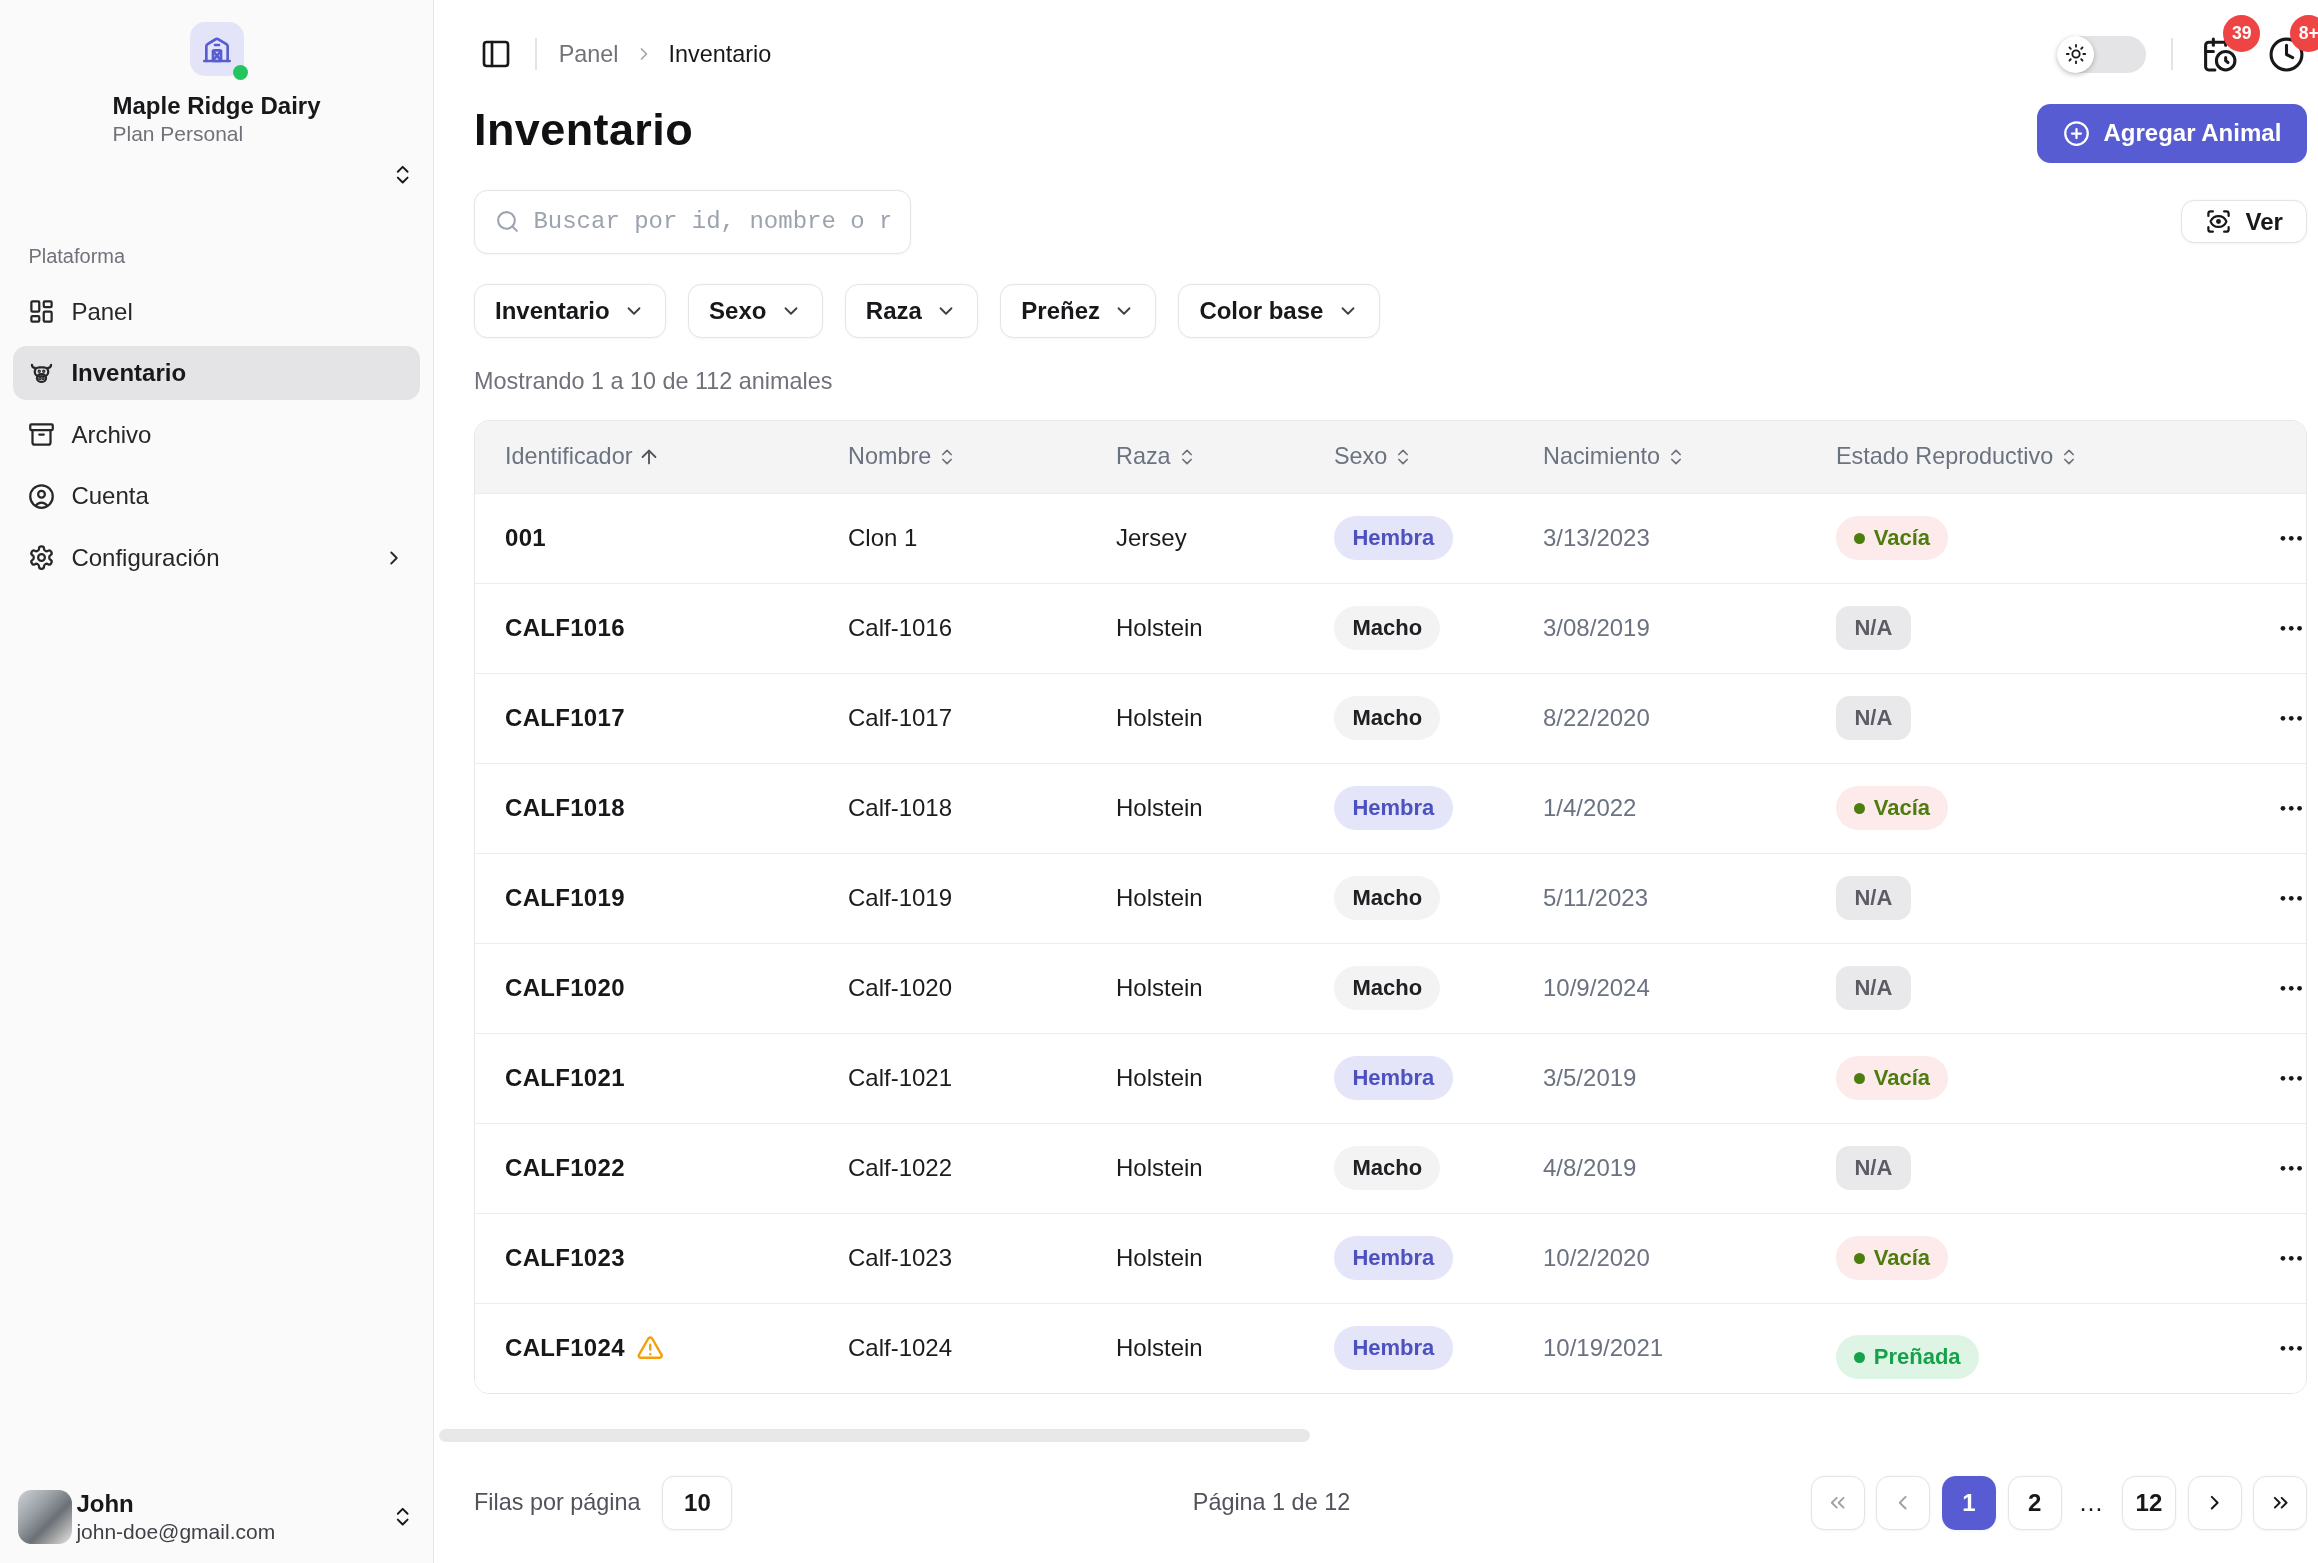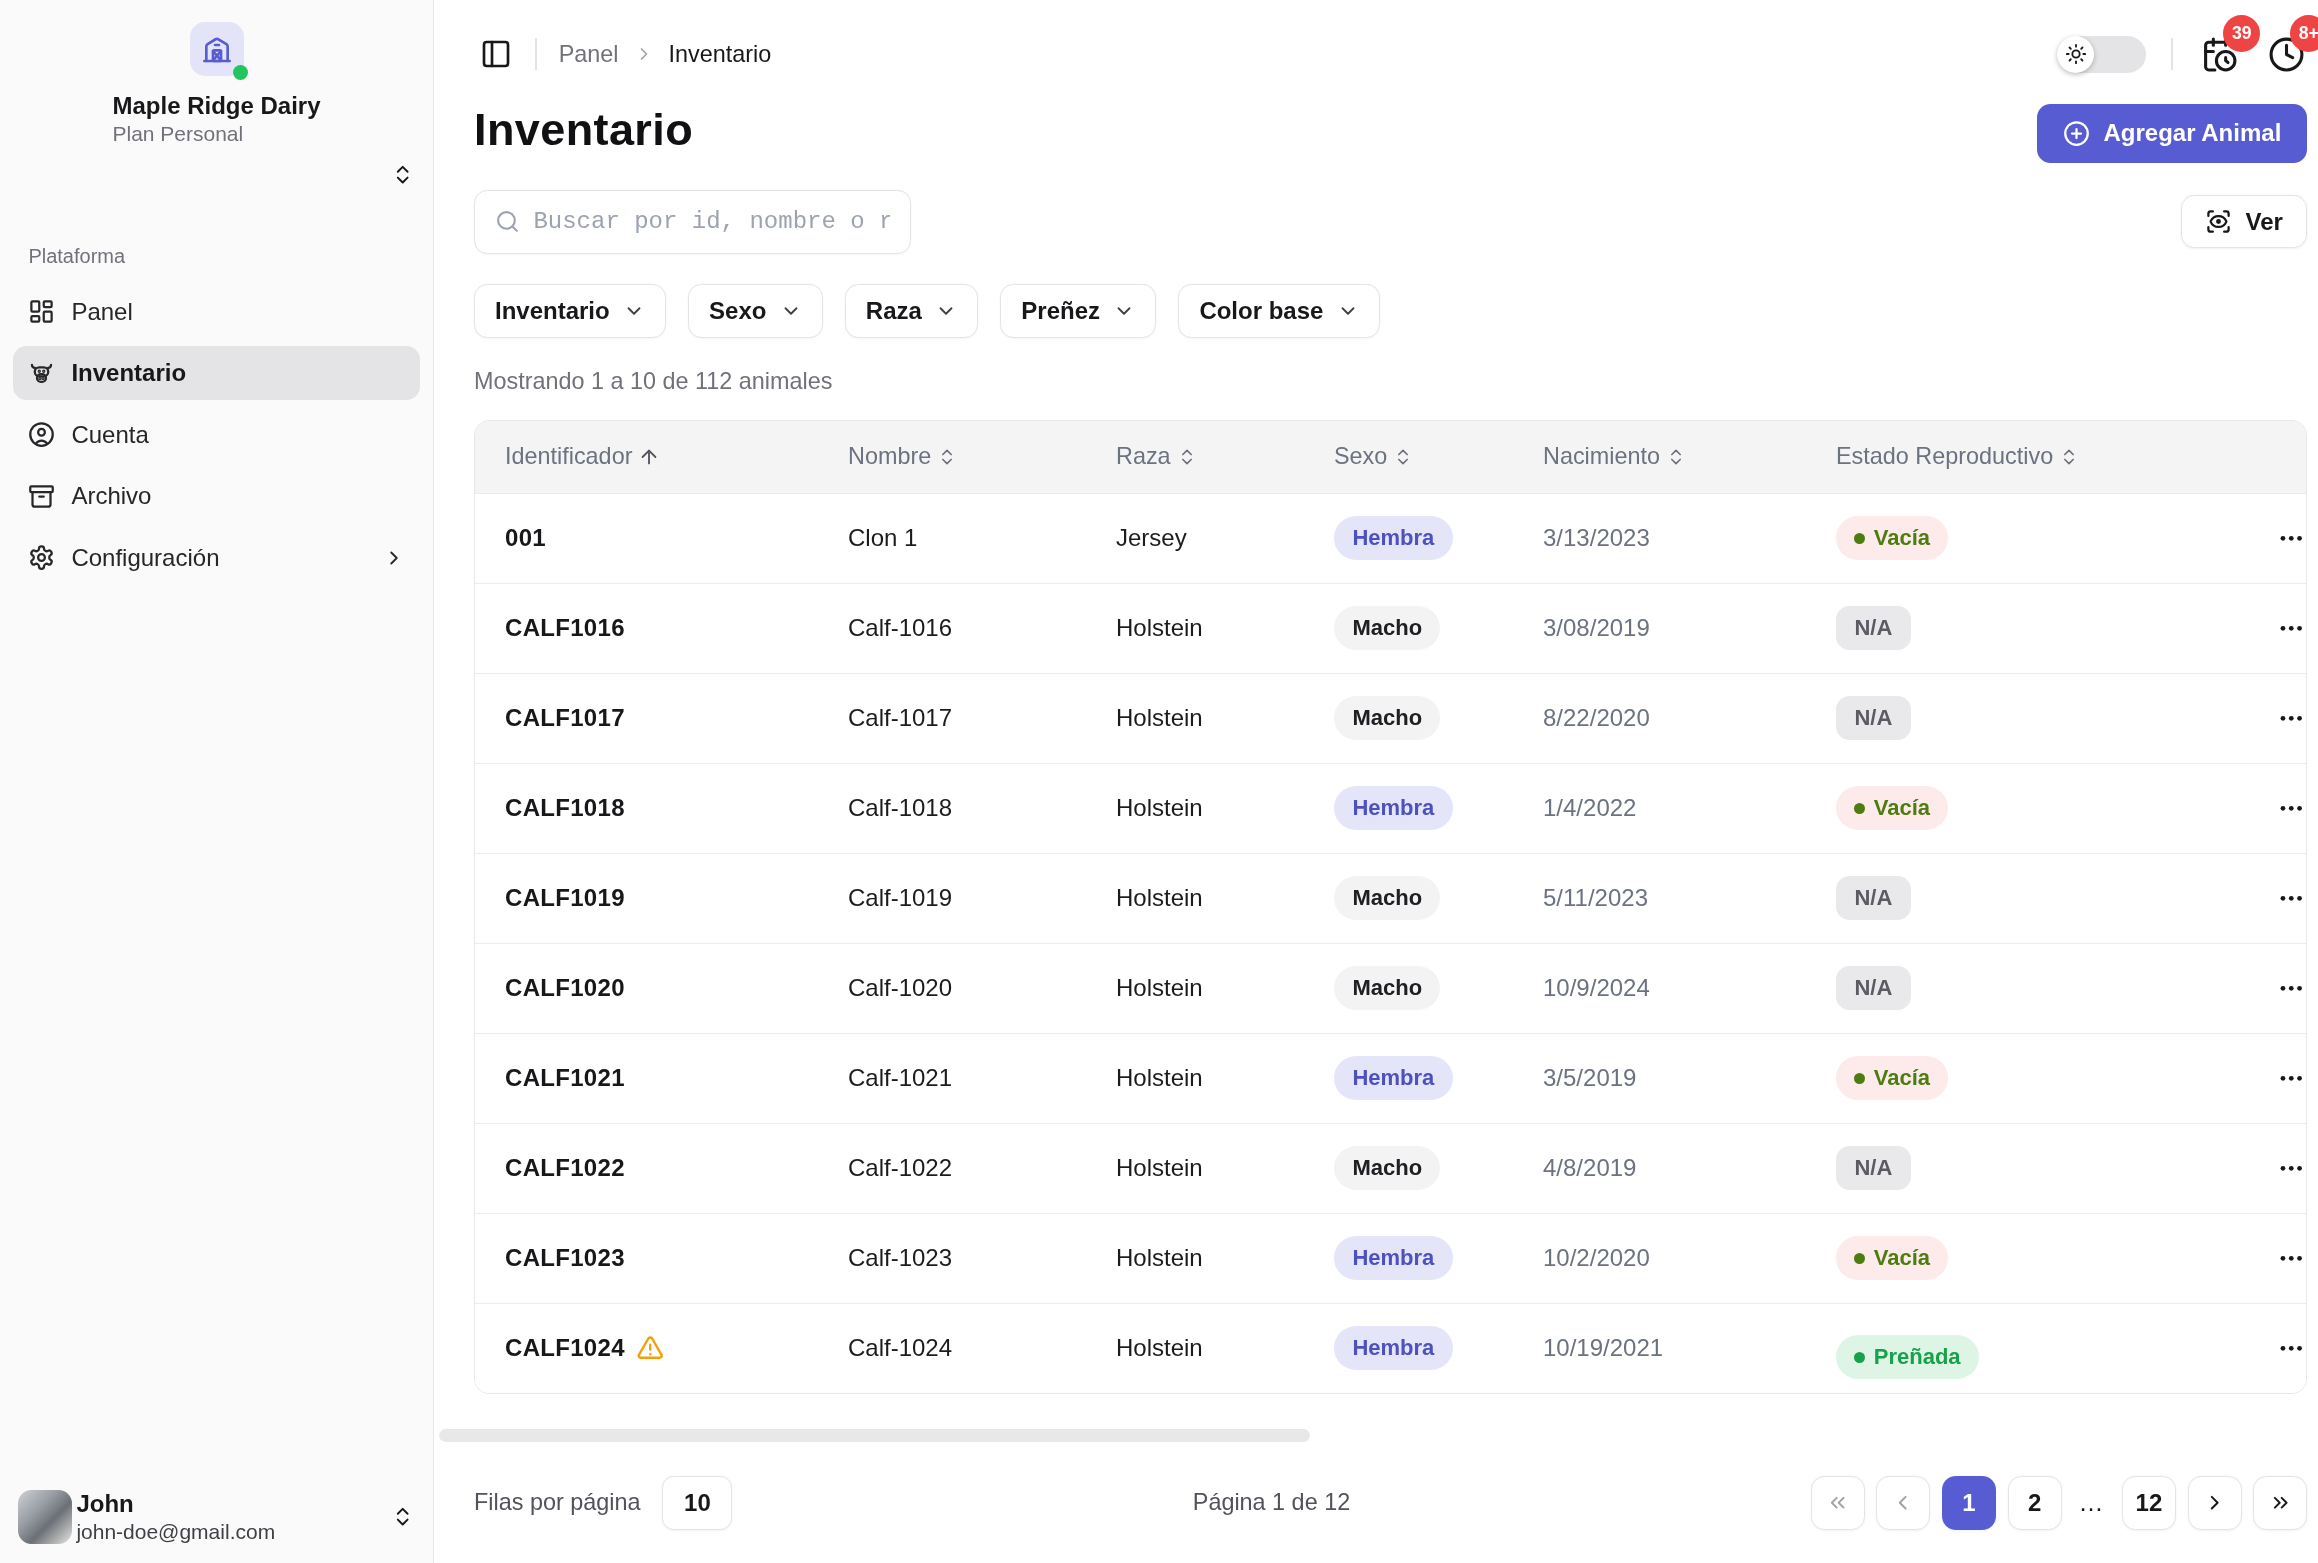--- a/index.html
+++ b/index.html
@@ -75,21 +75,21 @@
   .btn-primary .icon { width:27px; height:27px; }
   .btn-outline { background:#ffffff; border-color:#e4e4e7; color:#18181b; font-weight:700;
     box-shadow:0 0.8px 2.5px rgba(0,0,0,.06); }
 
   .search-row { margin-top:27px; padding:0 11.7px 0 40px; display:flex; align-items:center; justify-content:space-between; }
   .search-box { width:437px; height:64px; border:1.7px solid #e4e4e7; border-radius:13.4px; background:#fff;
     display:flex; align-items:center; gap:13.4px; padding:0 20px; box-shadow:0 0.8px 2.5px rgba(0,0,0,.04); }
   .search-box .icon { width:25px; height:25px; color:#9ca3af; }
   .search-box input { border:none; outline:none; flex:1; font-family:Liberation Mono, monospace; font-size:24px; color:#18181b; background:transparent; }
   .search-box input::placeholder { color:#9ca3af; }
-  .view-btn { height:53px; padding:0 23.4px; }
+  .view-btn { height:43px; padding:0 23.4px; }
   .view-btn .icon { width:27px; height:27px; }
 
   .filters-row { margin-top:30px; padding:0 11.7px 0 40px; display:flex; align-items:center; gap:22px; }
   .filter-btn { height:54px; padding:0 20px; background:#fff; border:1.7px solid #e4e4e7; border-radius:13.4px;
     display:inline-flex; align-items:center; gap:13.4px; font-size:24px; font-weight:600; cursor:pointer;
     box-shadow:0 0.8px 2.5px rgba(0,0,0,.04); font-family:inherit; color:#18181b; }
   .filter-btn .icon { width:22px; height:22px; color:#3f3f46; }
 
   .results-text { margin-top:30px; padding:0 11.7px 0 40px; font-size:23.4px; color:#71717a; }
 
@@ -194,37 +194,37 @@
             <circle cx="10.6" cy="16.5" r="0.5" fill="currentColor"></circle>
             <circle cx="13.4" cy="16.5" r="0.5" fill="currentColor"></circle>
           </svg>
         </span>
     <span class="nav-label">Inventario</span>
 
   </div>
   <div class="nav-item ">
     <span class="icon " style="width:27px;height:27px">
           <svg fill="none" stroke="currentColor" stroke-width="2" stroke-linecap="round" stroke-linejoin="round" viewBox="0 0 24 24">
+            <rect x="2" y="3" width="20" height="5" rx="1"></rect>
+            <path d="M4 8v11a2 2 0 0 0 2 2h12a2 2 0 0 0 2-2V8"></path>
+            <path d="M10 12h4"></path>
+          </svg>
+        </span>
+    <span class="nav-label">Archivo</span>
+
+  </div>
+  <div class="nav-item ">
+    <span class="icon " style="width:27px;height:27px">
+          <svg fill="none" stroke="currentColor" stroke-width="2" stroke-linecap="round" stroke-linejoin="round" viewBox="0 0 24 24">
             <circle cx="12" cy="12" r="10"></circle>
             <circle cx="12" cy="10" r="3"></circle>
             <path d="M7 20.2a6 6 0 0 1 10 0"></path>
           </svg>
         </span>
     <span class="nav-label">Cuenta</span>
-
-  </div>
-  <div class="nav-item ">
-    <span class="icon " style="width:27px;height:27px">
-          <svg fill="none" stroke="currentColor" stroke-width="2" stroke-linecap="round" stroke-linejoin="round" viewBox="0 0 24 24">
-            <rect x="2" y="3" width="20" height="5" rx="1"></rect>
-            <path d="M4 8v11a2 2 0 0 0 2 2h12a2 2 0 0 0 2-2V8"></path>
-            <path d="M10 12h4"></path>
-          </svg>
-        </span>
-    <span class="nav-label">Archivo</span>
 
   </div>
   <div class="nav-item ">
     <span class="icon " style="width:27px;height:27px">
           <svg fill="none" stroke="currentColor" stroke-width="2" stroke-linecap="round" stroke-linejoin="round" viewBox="0 0 24 24">
             <path d="M12.22 2h-.44a2 2 0 0 0-2 2v.18a2 2 0 0 1-1 1.73l-.43.25a2 2 0 0 1-2 0l-.15-.08a2 2 0 0 0-2.73.73l-.22.38a2 2 0 0 0 .73 2.73l.15.1a2 2 0 0 1 1 1.72v.51a2 2 0 0 1-1 1.74l-.15.09a2 2 0 0 0-.73 2.73l.22.38a2 2 0 0 0 2.73.73l.15-.08a2 2 0 0 1 2 0l.43.25a2 2 0 0 1 1 1.73V20a2 2 0 0 0 2 2h.44a2 2 0 0 0 2-2v-.18a2 2 0 0 1 1-1.73l.43-.25a2 2 0 0 1 2 0l.15.08a2 2 0 0 0 2.73-.73l.22-.39a2 2 0 0 0-.73-2.73l-.15-.08a2 2 0 0 1-1-1.74v-.5a2 2 0 0 1 1-1.74l.15-.09a2 2 0 0 0 .73-2.73l-.22-.38a2 2 0 0 0-2.73-.73l-.15.08a2 2 0 0 1-2 0l-.43-.25a2 2 0 0 1-1-1.73V4a2 2 0 0 0-2-2z"></path>
             <circle cx="12" cy="12" r="3"></circle>
           </svg>
         </span>
     <span class="nav-label">Configuración</span>

